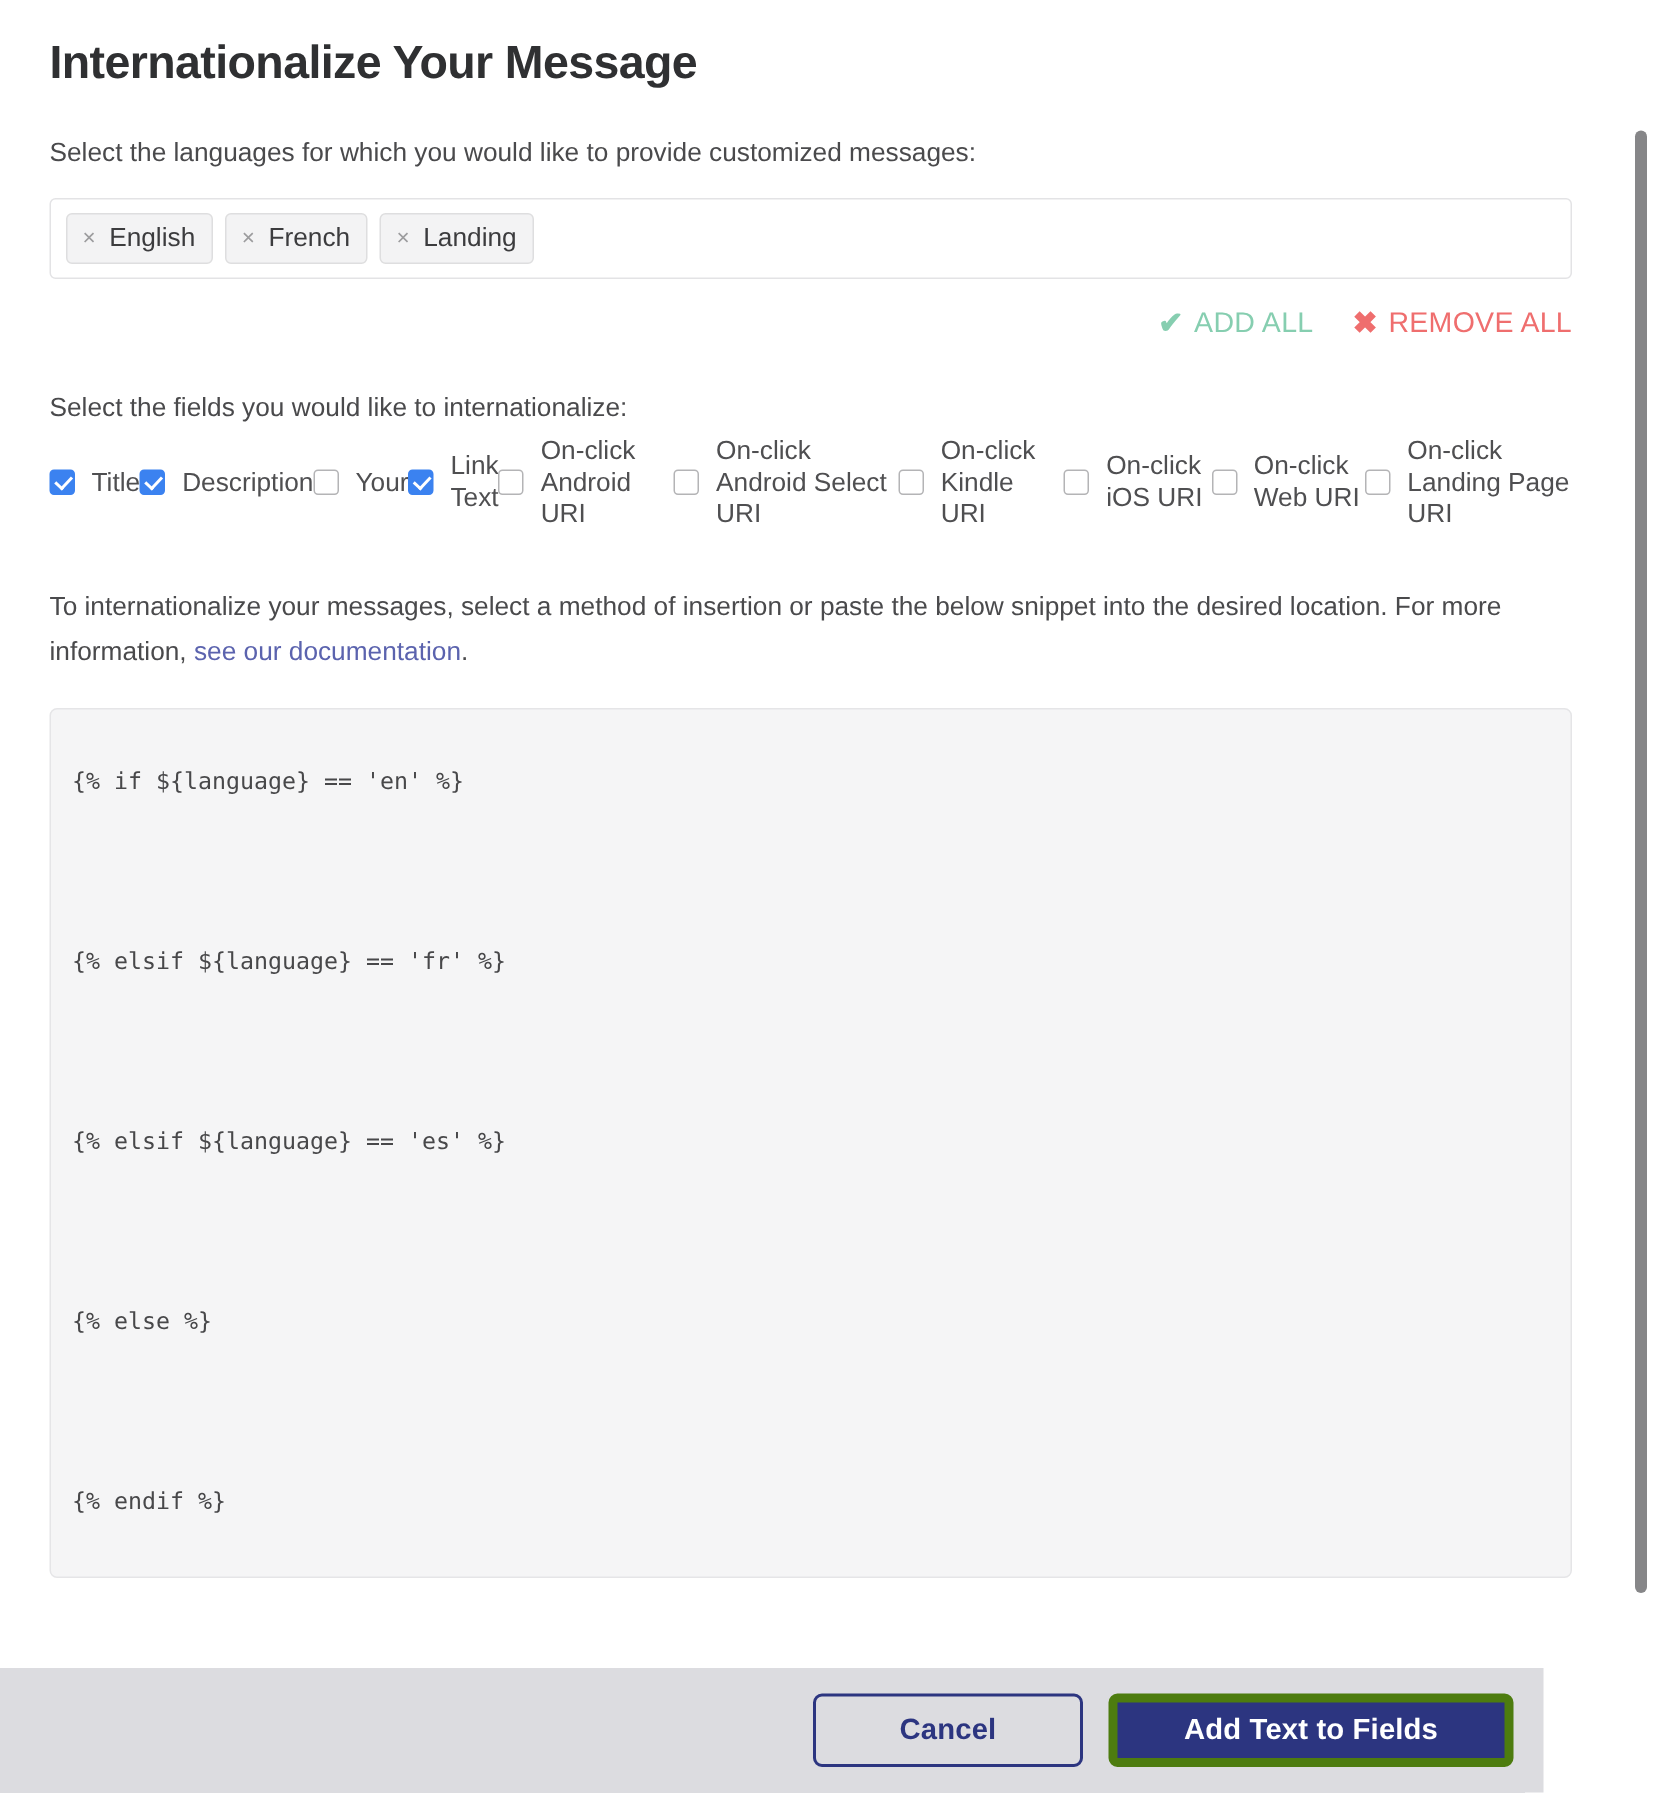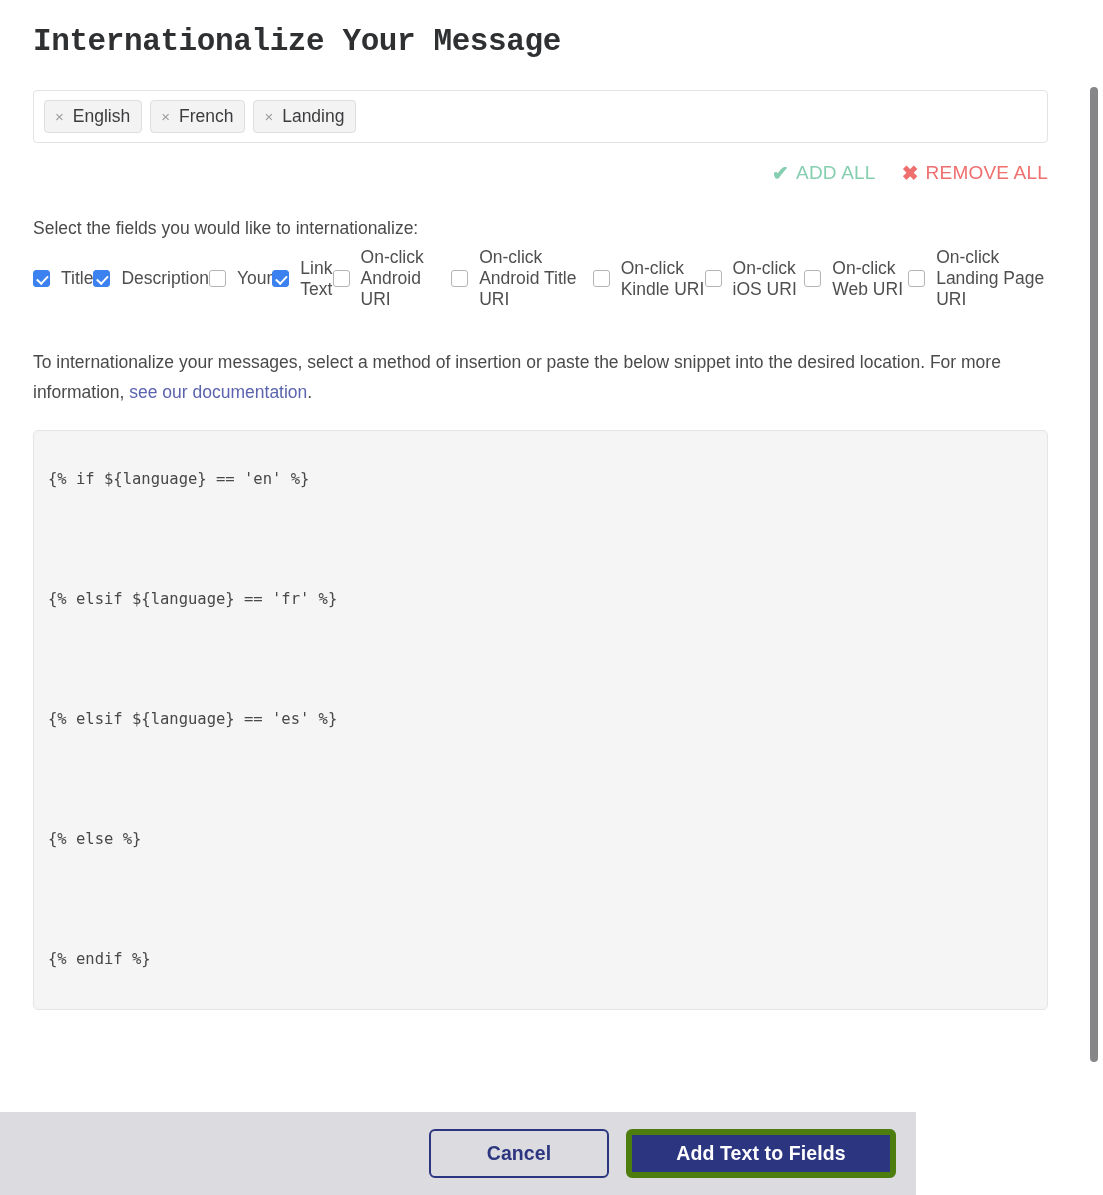--- a/index.html
+++ b/index.html
@@ -34,21 +34,20 @@
   }
 
   
   #page-title {
     font-size: 31px;
     font-weight: bold;
     color: #2f3032;
     letter-spacing: -0.4px;
     margin: 0 0 30px 0;
     line-height: 1.15;
-    font-family: Liberation Mono, monospace;
   }
 
   .prompt-label {
     font-size: 17.5px;
     color: #4a4a4c;
     margin: 0 0 19px 0;
     line-height: 1.35;
   }
 
   
@@ -179,21 +178,21 @@
     line-height: 60px;
     color: #48484a;
     white-space: pre;
   }
 
   
   #modal-footer {
     position: absolute;
     left: 0;
     top: 1112px;
-    width: 916px;
+    width: 1029px;
     height: 83px;
     background: #dcdce0;
     display: flex;
     align-items: center;
     justify-content: flex-end;
     gap: 17px;
     padding-right: 20px;
   }
   .footer-btn {
     font-family: "Liberation Sans", sans-serif;
@@ -238,20 +237,21 @@
   }
 </style>
 </head>
 <body>
 
 <div id="modal-scroll-area">
   <div id="content">
 
     <h1 id="page-title">Internationalize Your Message</h1>
 
+    <p class="prompt-label">Select the languages for which you would like to provide customized messages:</p>
 
     <div id="language-select">
         <span class="lang-tag">
           <span class="tag-x">×</span>
           <span>English</span>
         </span>
         <span class="lang-tag">
           <span class="tag-x">×</span>
           <span>French</span>
         </span>
@@ -290,21 +290,21 @@
         <div class="field-row">
           <span class="cbox checked"></span>
           <span class="field-label">Link Text</span>
         </div>
         <div class="field-row">
           <span class="cbox"></span>
           <span class="field-label">On-click Android URI</span>
         </div>
         <div class="field-row">
           <span class="cbox"></span>
-          <span class="field-label">On-click Android Title URI</span>
+          <span class="field-label">On-click Android Select URI</span>
         </div>
         <div class="field-row">
           <span class="cbox"></span>
           <span class="field-label">On-click Kindle URI</span>
         </div>
         <div class="field-row">
           <span class="cbox"></span>
           <span class="field-label">On-click iOS URI</span>
         </div>
         <div class="field-row">

